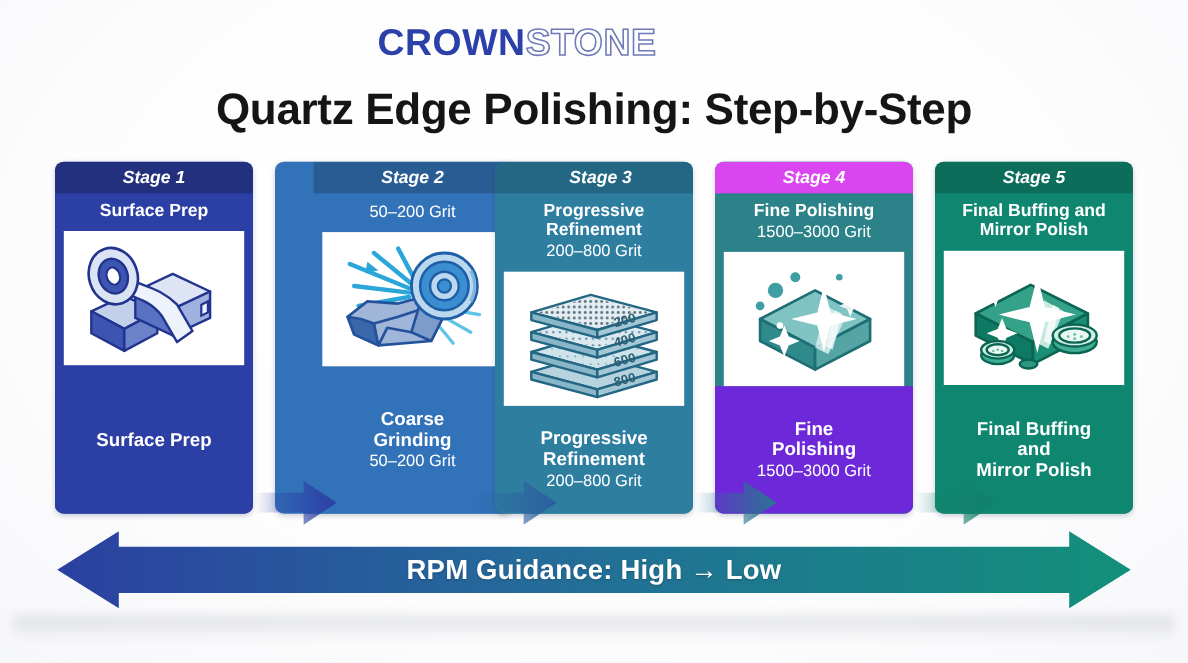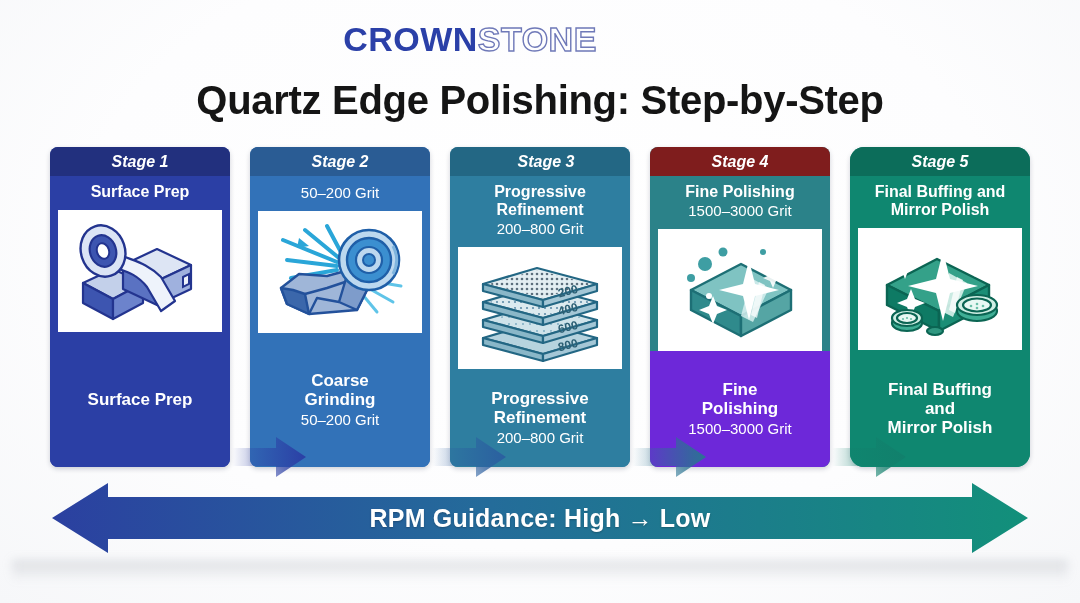--- a/index.html
+++ b/index.html
@@ -44,24 +44,24 @@
   .cards{
     position:absolute;left:50px;top:147px;width:980px;height:320px;
   }
   .card{
     position:absolute;top:0;width:180px;height:320px;
     border-radius:8px;overflow:hidden;
     box-shadow:0 2px 5px rgba(20,30,60,.20);
     display:flex;flex-direction:column;
   }
   .card.c1{left:0;}
-  .card.c2{left:200px;}
+  .card.c2{left:200px;padding-left:35px;}
   .card.c3{left:400px;}
   .card.c4{left:600px;}
-  .card.c5{left:800px;border-radius:14px;}
+  .card.c5{left:800px;}
   .card-head{
     height:29px;flex:0 0 29px;
     display:flex;align-items:center;justify-content:center;
     color:#ffffff;font-size:16px;font-weight:bold;font-style:italic;
   }
   .card-sub{
     flex:0 0 auto;padding:7px 6px 9px 6px;
     text-align:center;color:#ffffff;
   }
   .card-sub .nm{font-size:16px;font-weight:bold;line-height:1.12;}
@@ -233,21 +233,21 @@
           </g>
         </svg>
       </div>
       <div class="card-foot" style="background: rgb(46, 126, 160);">
         <div class="nm">Progressive<br>Refinement</div>
         <div class="gr">200–800 Grit</div>
       </div>
     </div>
 
     <div class="card c4" style="background: rgb(43, 130, 137);">
-      <div class="card-head" style="background: #7f1d1d;">Stage 4</div>
+      <div class="card-head" style="background: #d946ef;">Stage 4</div>
       <div class="card-sub" style="background: rgb(43, 130, 137);">
         <div class="nm">Fine Polishing</div>
         <div class="gr">1500–3000 Grit</div>
       </div>
       <div class="art">
         <svg width="150" height="112" viewBox="0 0 150 112">
           <g stroke="#1d6f75" stroke-width="2.4" stroke-linejoin="round">
             <polygon points="26,56 76,30 126,56 76,82" fill="#7fc3c2"></polygon>
             <polygon points="26,56 26,76 76,102 76,82" fill="#2f8a8c"></polygon>
             <polygon points="76,82 76,102 126,76 126,56" fill="#55a5a4"></polygon>

